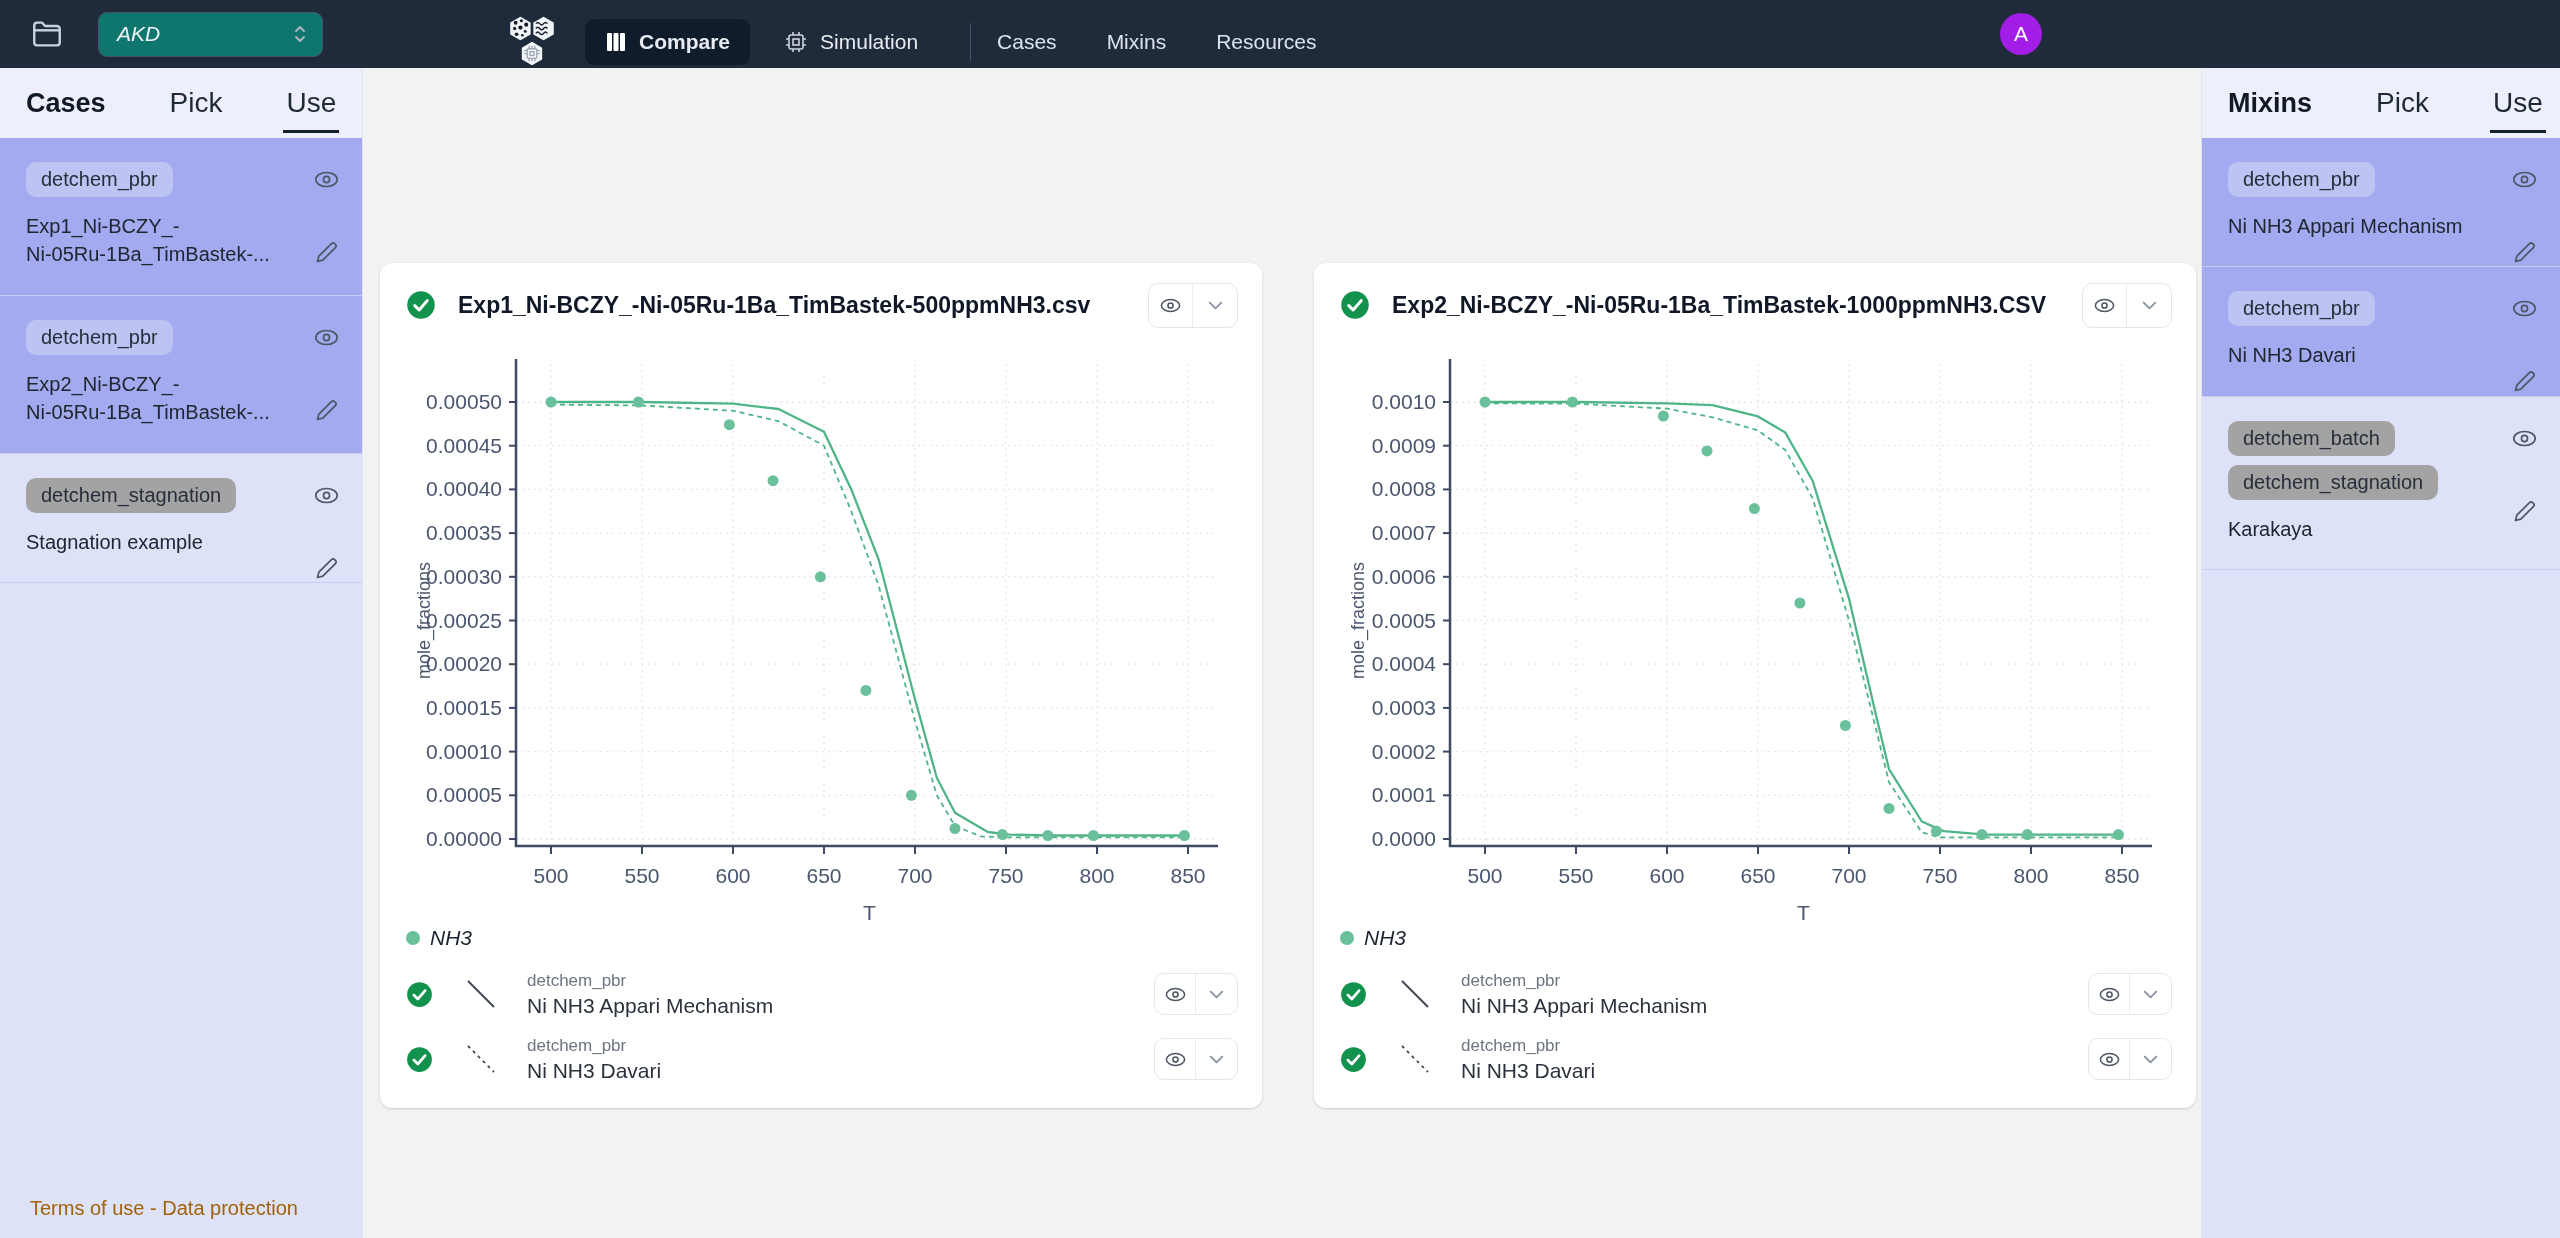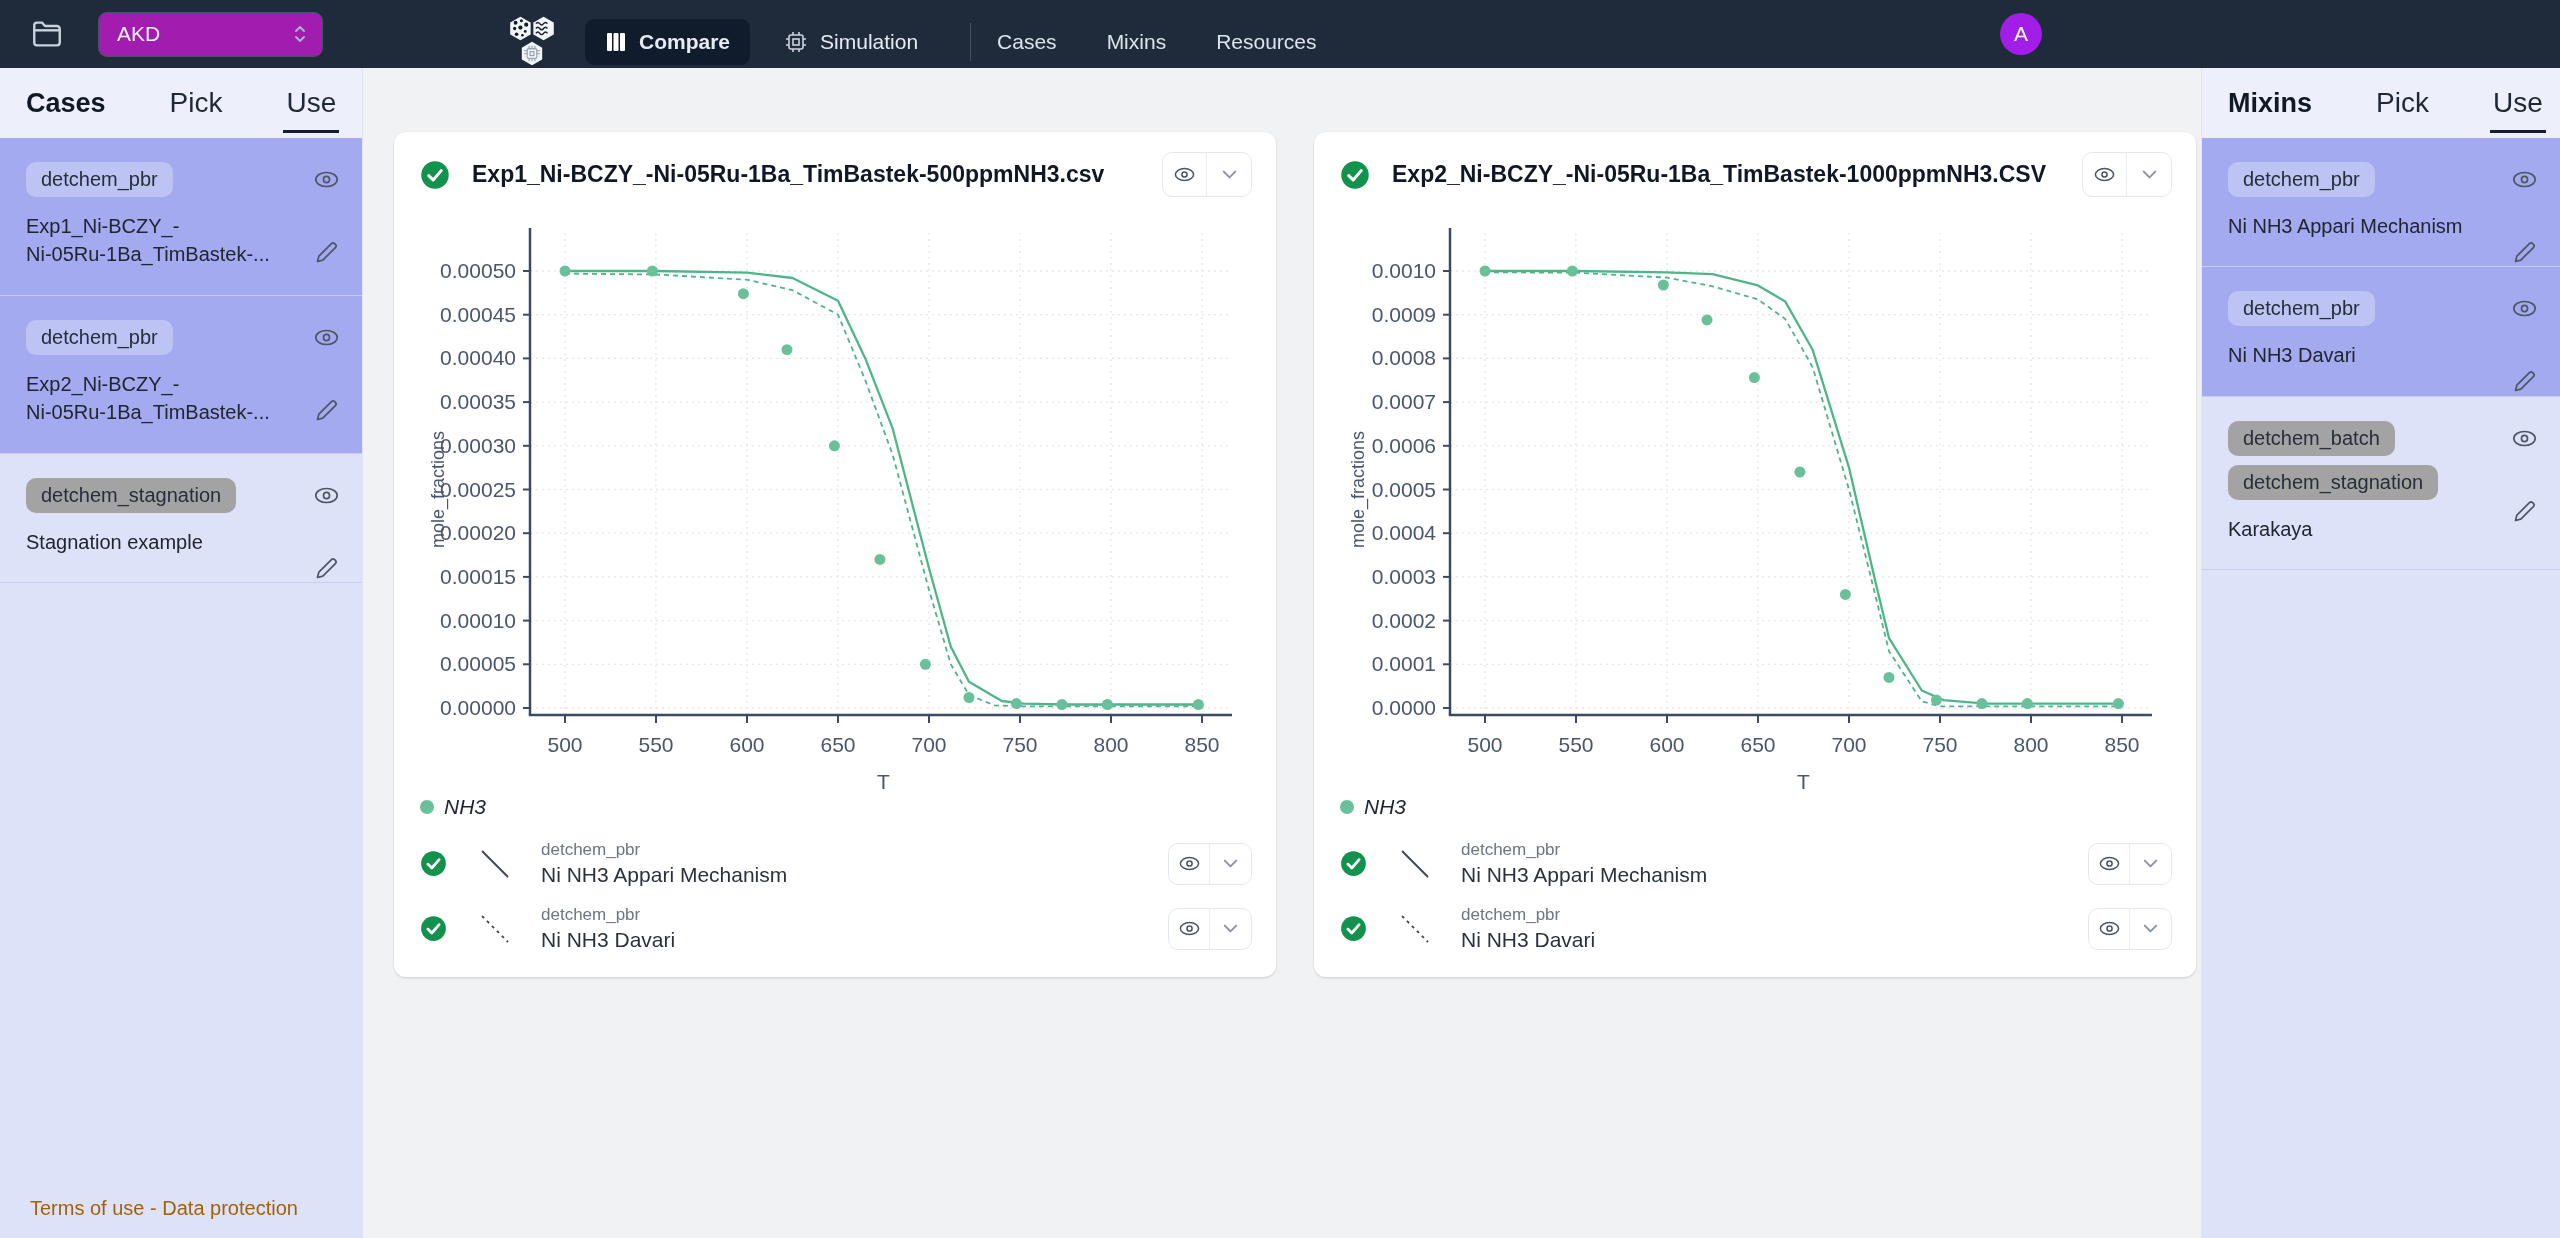--- a/index.html
+++ b/index.html
@@ -11,22 +11,22 @@
   }
   
   .navbar {
     position:relative; height:68px; background:#1f2b3a;
     display:flex; align-items:center; color:#e6eaf1;
   }
   .nav-left { display:flex; align-items:center; gap:34px; margin-left:30px; }
   .icon-folder { width:34px; height:34px; }
   .workspace-select {
     width:225px; height:45px; border:1px solid #45536b; border-radius:9px;
-    background:#a21caf; display:flex; align-items:center; padding:0 14px 0 18px;
-    font-size:21px; color:#f0f3f8; cursor:pointer;
+    background:#0f766e; display:flex; align-items:center; padding:0 14px 0 18px;
+    font-size:21px; color:#f0f3f8; cursor:pointer;font-style:italic;
   }
   .workspace-select .ws-label { flex:1; }
   .nav-center { position:absolute; left:505px; top:8px; height:68px; display:flex; align-items:center; }
   .logo { width:54px; height:58px; margin-right:26px; }
   .nav-btn {
     display:flex; align-items:center; gap:12px; padding:11px 20px; border-radius:9px;
     font-size:21px; color:#e8ecf2; cursor:pointer; white-space:nowrap;
   }
   .nav-btn.active { background:#101c2c; font-weight:700; }
   .nav-btn + .nav-btn { margin-left:14px; }
@@ -58,21 +58,21 @@
   .pill {
     background:#a3a3a3; border-radius:10px; padding:6px 15px;
     font-size:20px; color:#272e3a; white-space:nowrap;
   }
   .side-card.selected .pill { background:#bdc4f4; }
   .side-card-title { font-size:20px; color:#20262f; line-height:1.42; max-width:255px; word-break:break-word; }
   .card-actions { position:absolute; right:22px; top:28px; display:flex; flex-direction:column; gap:46px; color:#4d5663; }
   .card-actions svg { width:27px; height:27px; cursor:pointer; }
   .sidebar-footer { margin-top:auto; padding:18px 30px; font-size:20px; color:#a16207; }
   
-  .main { flex:1; padding:64px 0 0 17px; display:flex; gap:38px; align-items:flex-start;margin-left:14px; }
+  .main { flex:1; padding:64px 0 0 17px; display:flex; gap:52px; align-items:center; }
   .chart-card {
     width:882px; background:#ffffff; border-radius:12px;
     box-shadow:0 1px 2px rgba(16,24,40,.07), 0 1px 3px rgba(16,24,40,.1);
     padding-bottom:16px;
   }
   .chart-card-header { display:flex; align-items:center; padding:20px 24px 4px 26px; }
   .check-badge { width:30px; height:30px; flex:0 0 auto; }
   .chart-filename { font-size:23px; font-weight:700; color:#101828; margin-left:22px; flex:1; }
   .icon-btn-group { display:flex; border:1px solid #e4e7ec; border-radius:10px; background:#fff; overflow:hidden; }
   .icon-btn { width:44px; height:43px; display:flex; align-items:center; justify-content:center; color:#4d5663; cursor:pointer; }

